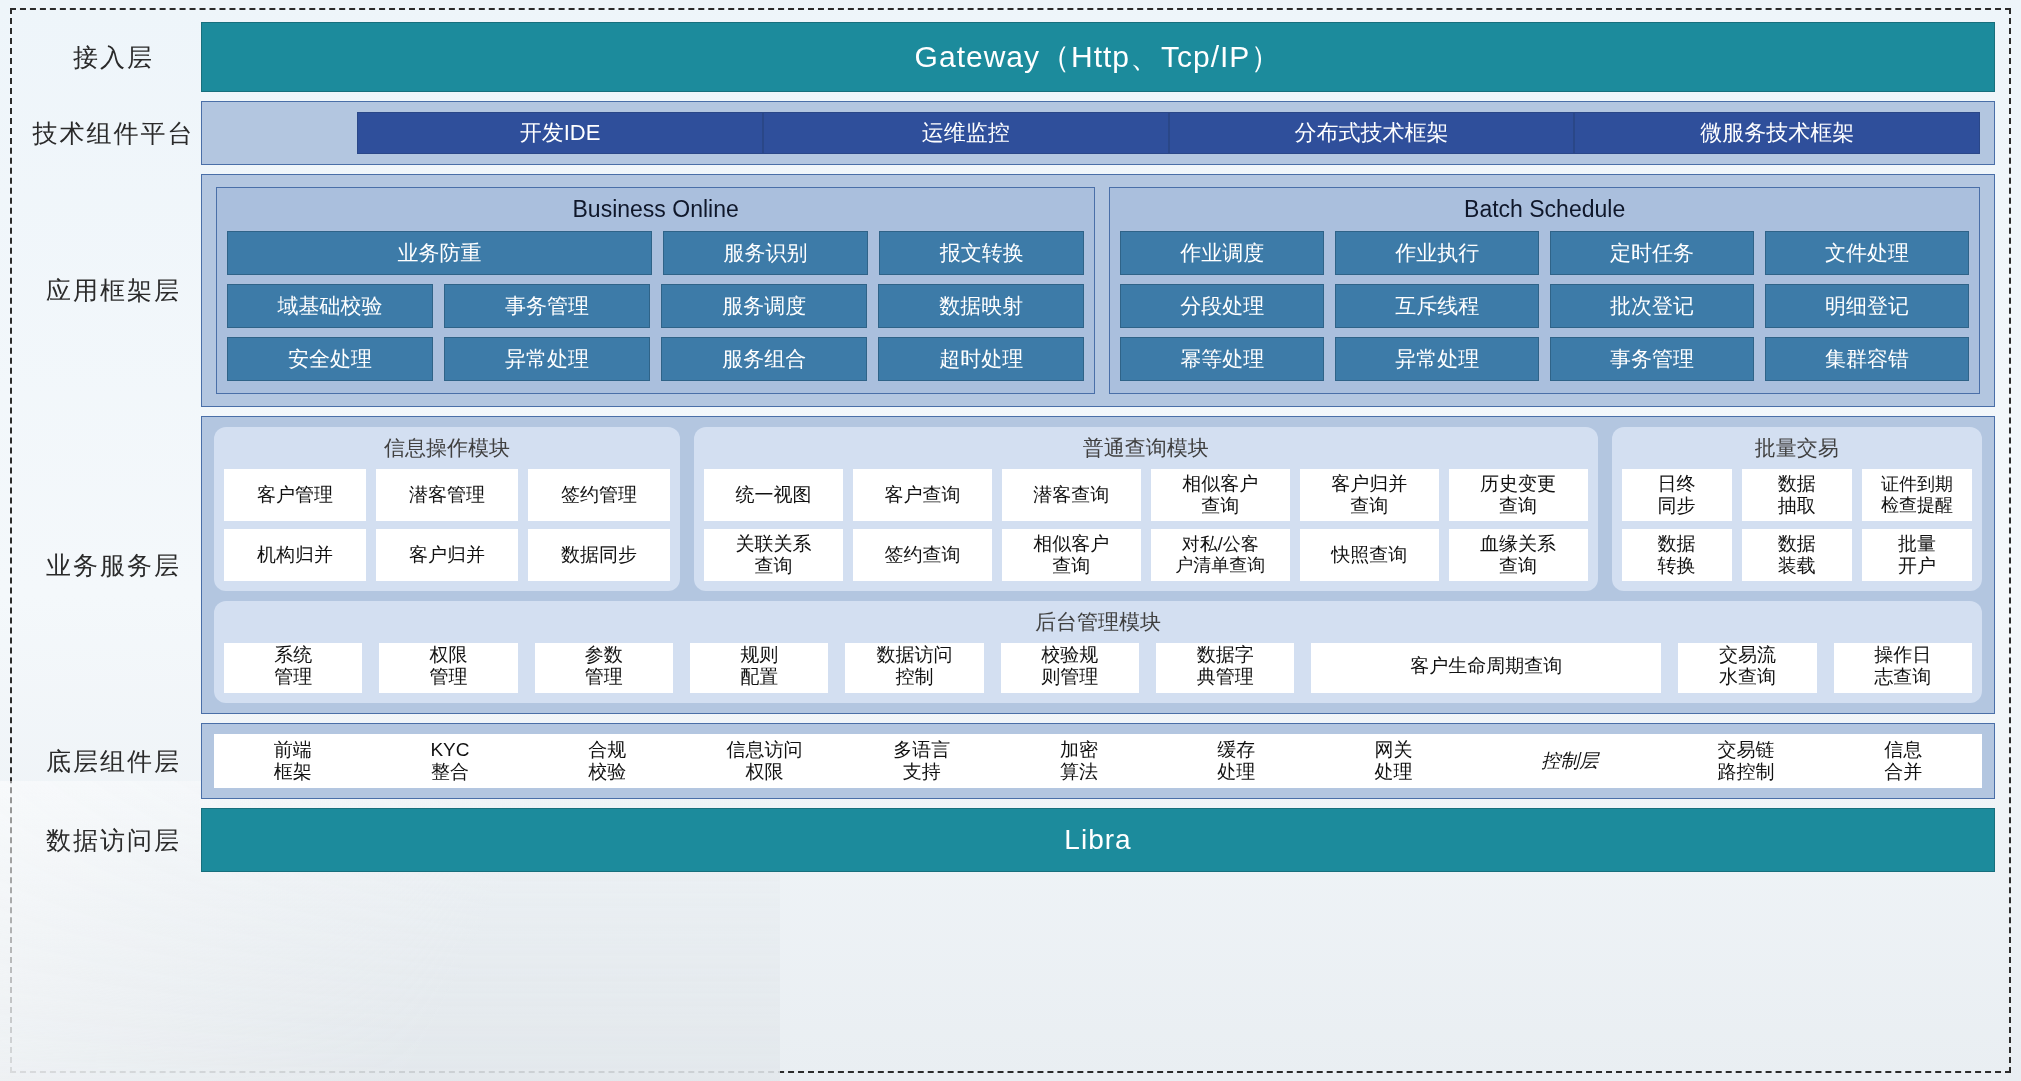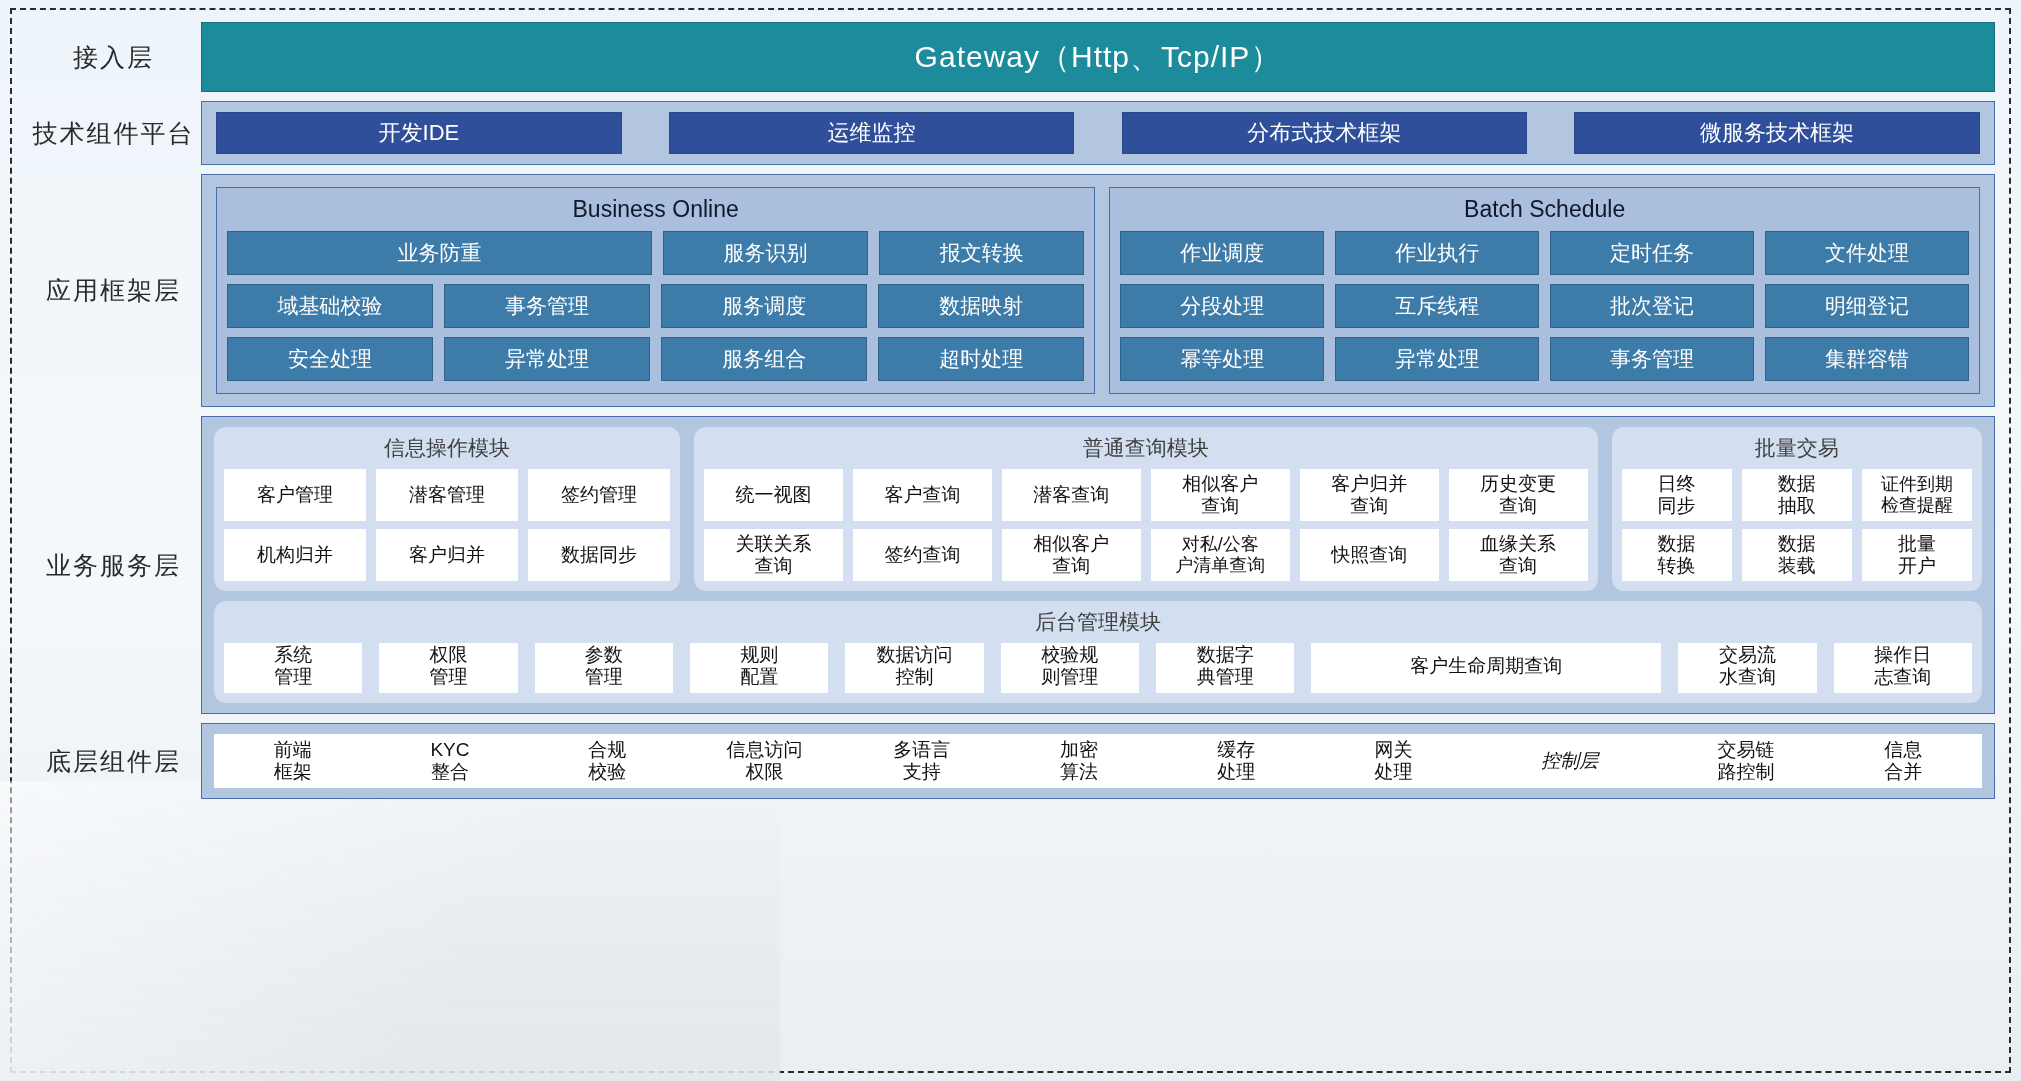--- a/index.html
+++ b/index.html
@@ -83,21 +83,21 @@
   .panel-light {
     flex: 1;
     background: #b3c6e0;
     border: 1px solid #4a6fa8;
     box-sizing: border-box;
     padding: 10px 14px;
   }
   .tech-row {
     display: flex;
     gap: 0;
-    justify-content: space-between;
+    justify-content: flex-end;
   }
   .tech-chip {
     width: 23%;
     height: 42px;
     background: #2f4f9b;
     color: #fff;
     font-size: 22px;
     display: flex;
     align-items: center;
     justify-content: center;
@@ -427,15 +427,21 @@
 处理</div>
           <div class="white-cell ctrl">控制层</div>
           <div class="white-cell">交易链
 路控制</div>
           <div class="white-cell">信息
 合并</div>
         </div>
       </div>
     </div>
 
+    <div class="row" style="margin-bottom:0">
+      <div class="row-label">数据访问层</div>
+      <div class="row-body">
+        <div class="teal-bar libra">Libra</div>
+      </div>
+    </div>
 
   </div>
 </div>
 
 </body></html>

